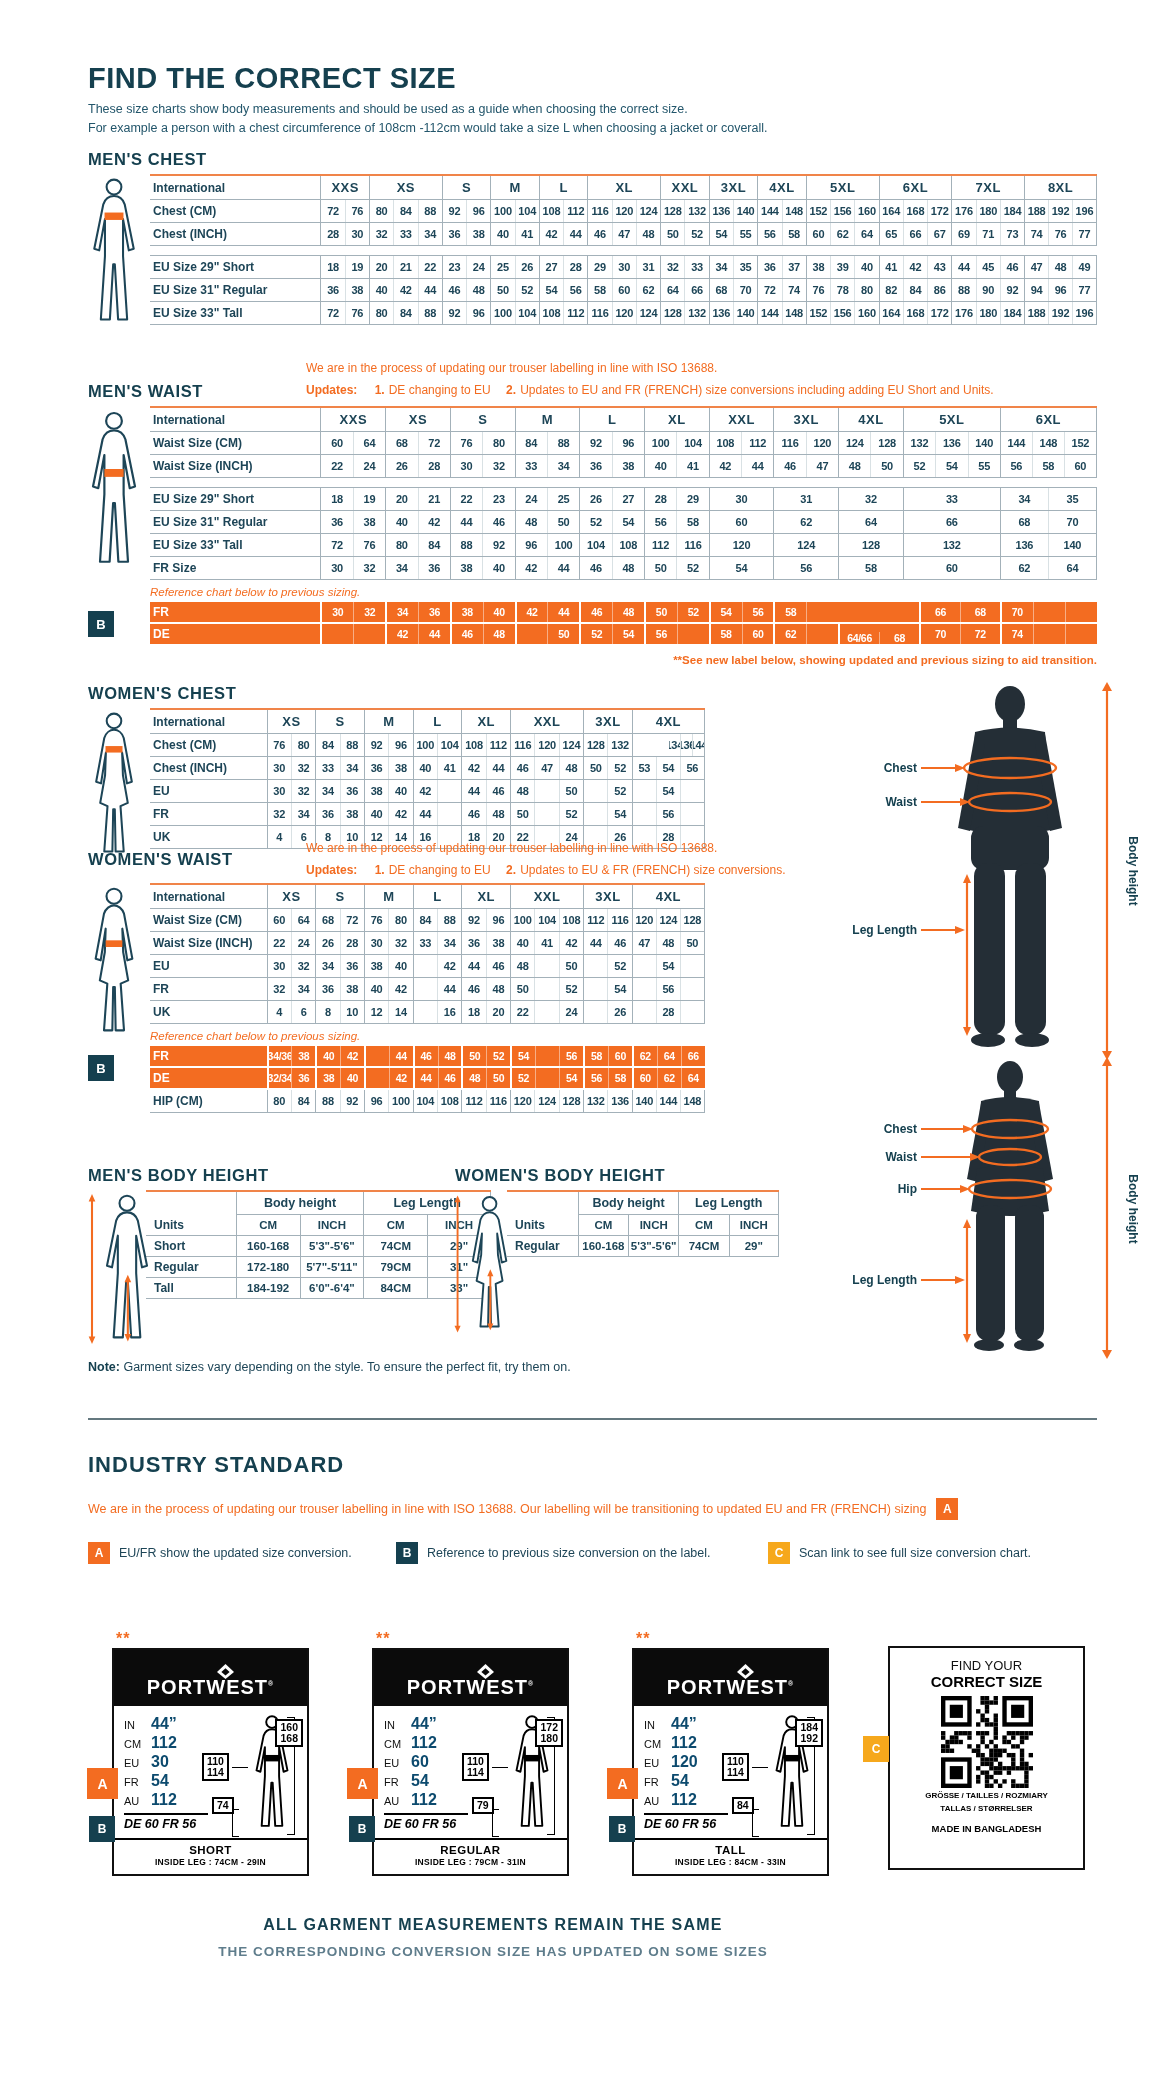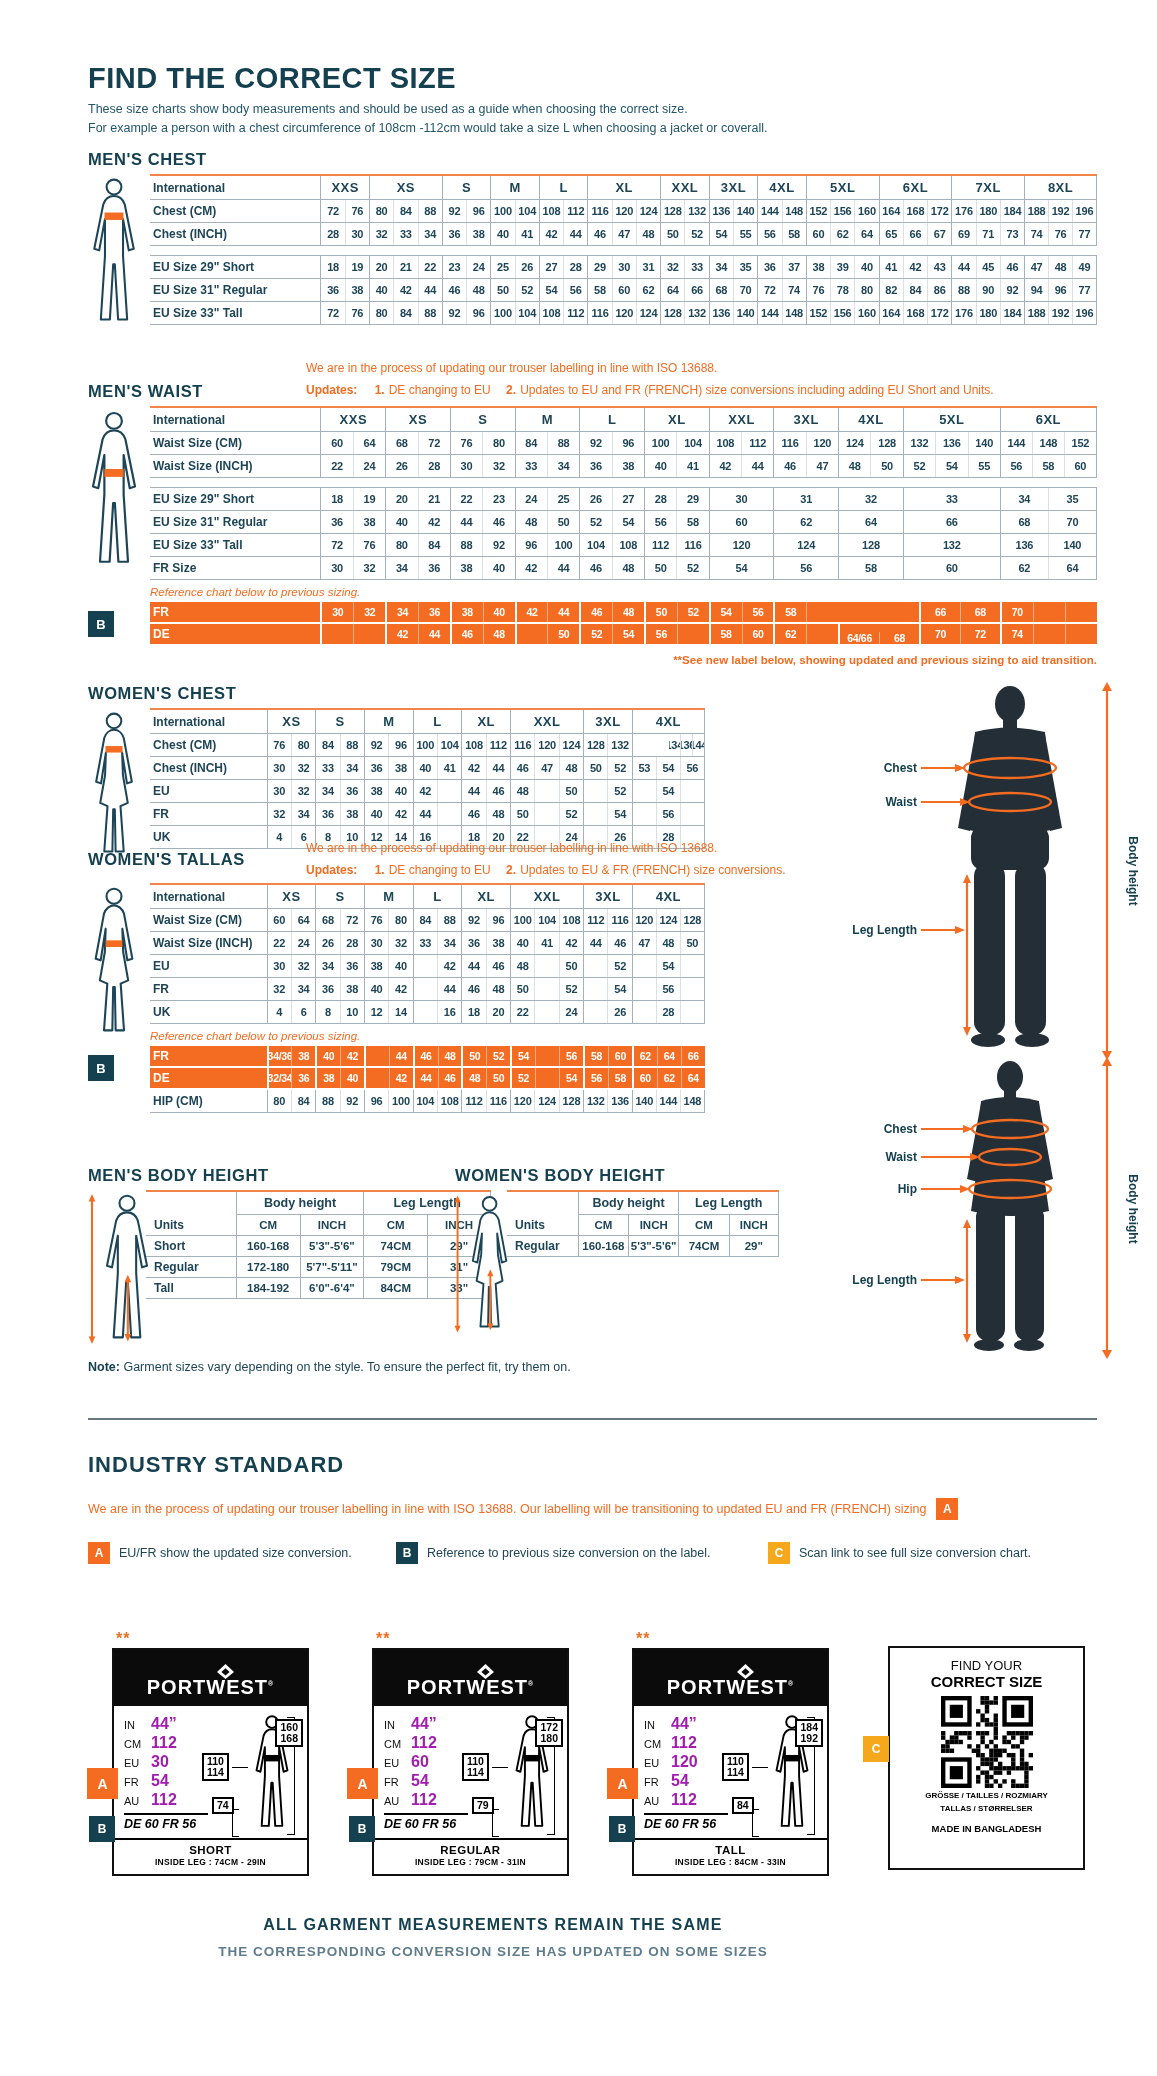--- a/index.html
+++ b/index.html
@@ -71,21 +71,21 @@
 .card-badge-a{position:absolute;left:-27px;top:118px;width:31px;height:31px;font-size:14px}
 .card-badge-b{position:absolute;left:-25px;top:166px;width:26px;height:26px;font-size:12px}
 .pw-head{height:56px;background:#0b0b0b;position:relative;display:flex;align-items:flex-end;justify-content:center;padding-bottom:9px}
 .pw-logo{position:relative;color:#fff;font-weight:bold;font-size:20px;letter-spacing:1px;line-height:1}
 .pw-logo .reg{font-size:7px;vertical-align:super}
 .pw-diamond{position:absolute;top:-13px;left:55%}
 .pw-body{position:relative;height:132px;padding:9px 6px 0 10px;display:flex}
 .pw-meas{width:86px;flex:0 0 auto}
 .mrow{display:flex;align-items:baseline;height:19px}
 .mk{width:27px;font-size:11px;color:#111}
-.mv{font-size:16px;font-weight:bold;color:#a21caf}
+.mv{font-size:16px;font-weight:bold;color:#0c4a6e}
 .pw-uline{border-top:2px solid #000;width:84px;margin:3px 0 2px}
 .pw-ref{font-style:italic;font-weight:bold;font-size:12.5px;color:#000;white-space:nowrap}
 .pw-fig{position:relative;flex:1;height:124px}
 .pwbox{position:absolute;background:#fff;border:2px solid #000;font-weight:bold;font-size:10.5px;line-height:11px;padding:1px 3px;text-align:center;white-space:pre-line;color:#000;z-index:2}
 .bx-waist{left:-8px;top:38px}
 .bx-height{right:-2px;top:4px}
 .bx-leg{left:2px;top:82px}
 .br-height{position:absolute;right:6px;top:2px;bottom:4px;width:8px;border:1.5px solid #000;border-left:none}
 .br-leg{position:absolute;left:22px;top:94px;bottom:2px;width:7px;border:1.5px solid #000;border-right:none}
 .br-waist{position:absolute;left:22px;top:52px;width:16px;border-top:1.5px solid #000}
@@ -1155,21 +1155,21 @@
               <div class="sub">28</div>
               <div class="sub"></div>
             </div>
           </div>
         </div>
     </div>
   </section>
 
   <section class="abs" style="top:850px;left:0;width:617px">
     <div class="notes-row">
-      <h2 class="sec-title" style="width:218px">WOMEN'S TALLAS</h2>
+      <h2 class="sec-title" style="width:218px">WOMEN'S WAIST</h2>
     </div>
     <div class="notes abs" style="left:218px;top:-12px;width:560px">
       <div>We are in the process of updating our trouser labelling in line with ISO 13688.</div>
       <div>
         <b class="ulab">Updates:</b>
         <b class="nnum">1.</b><span>DE changing to EU</span>
         <b class="nnum">2.</b><span>Updates to EU &amp; FR (FRENCH) size conversions.</span>
       </div>
     </div>
     <div class="tbl-zone" style="margin-top:14px">

